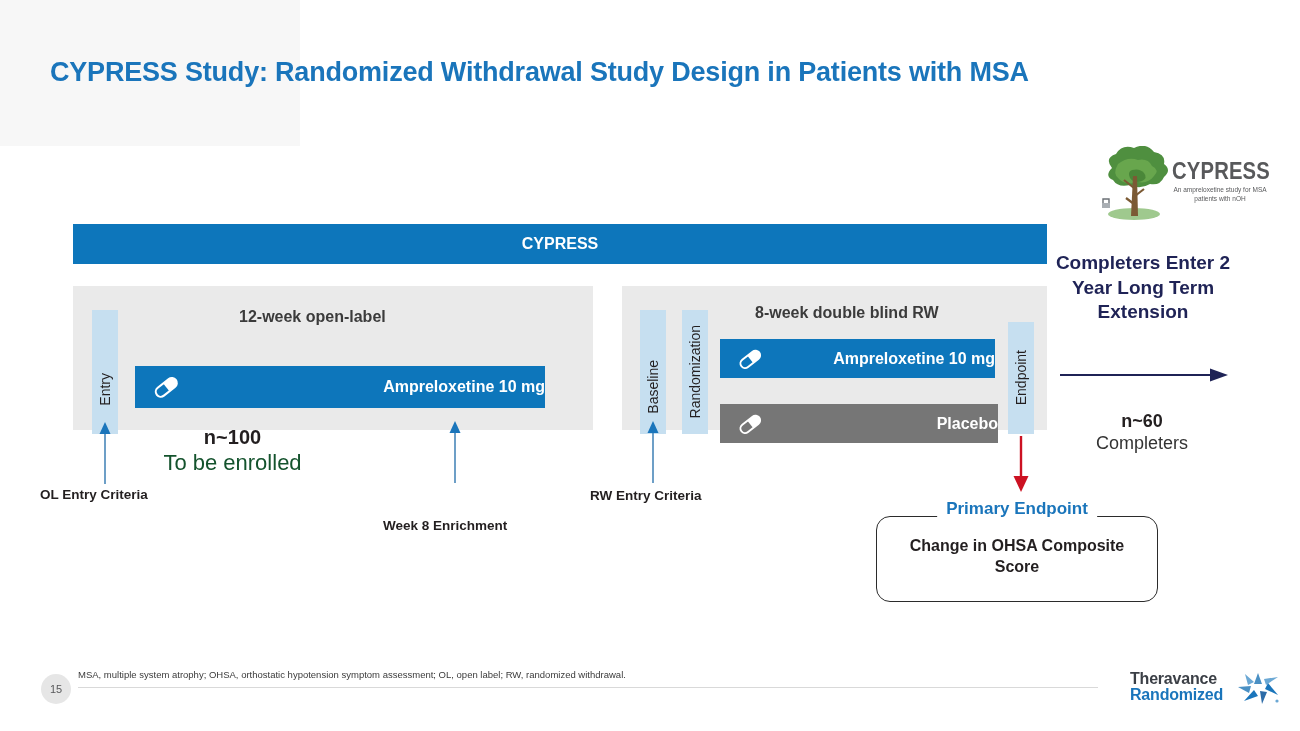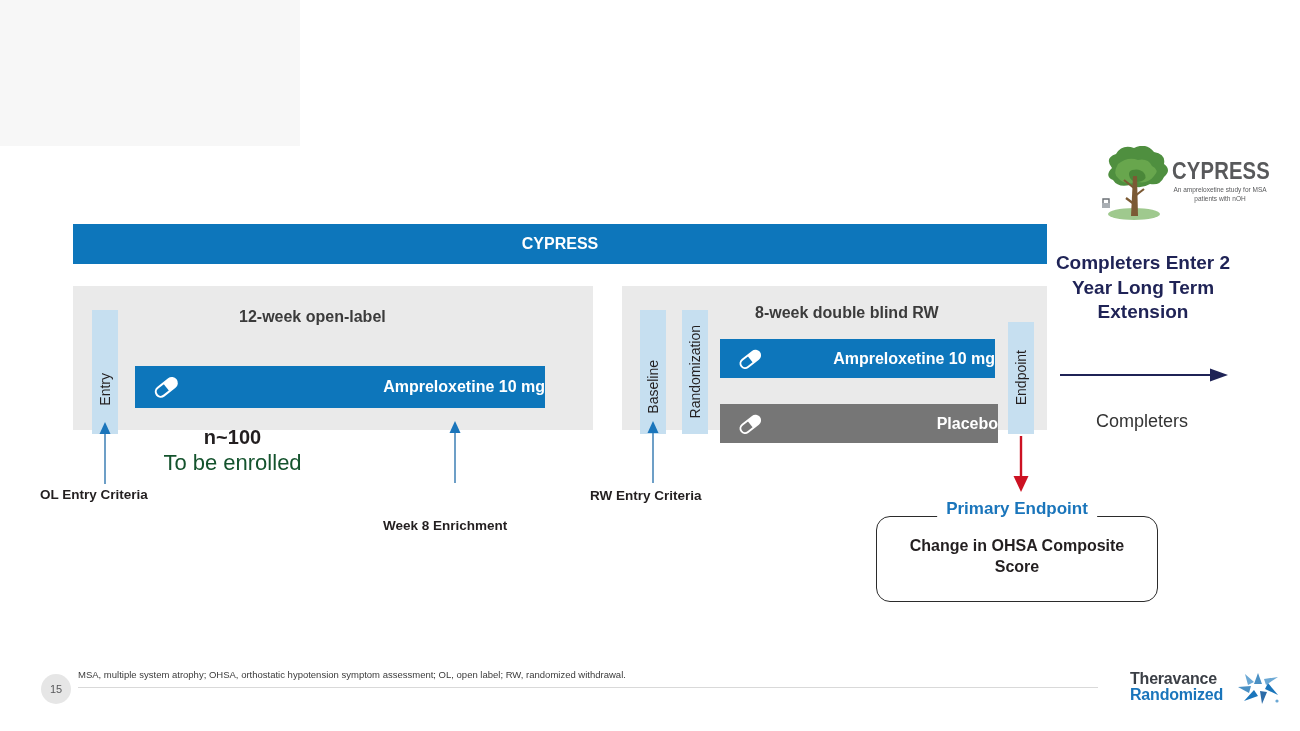--- a/index.html
+++ b/index.html
@@ -238,20 +238,21 @@
   .logo-thera .t2 { top: 16px; color: #1a75bb; }
   .logo-thera .mark { position: absolute; left: 106px; top: 1px; }
 </style>
 </head>
 <body>
 
 <div class="slide">
 
   <div class="top-wash"></div>
 
+  <div class="title">CYPRESS Study: Randomized Withdrawal Study Design in Patients with MSA</div>
 
   <div class="logo-cypress">
     <svg class="tree" viewBox="0 0 86 76">
       <ellipse cx="46" cy="68" rx="26" ry="6" fill="#8ec07a" opacity="0.85"></ellipse>
       <path d="M24 22 q-8 -10 4 -14 q6 -10 18 -6 q12 -6 20 4 q12 2 10 12 q8 6 0 13 q-4 9 -14 7 q-10 6 -20 1 q-12 3 -17 -5 q-9 -4 -1 -12z" fill="#4f8f3f"></path>
       <path d="M30 18 q10 -8 20 -4 q10 -2 14 6 q8 4 2 10 q-6 8 -16 6 q-12 4 -19 -3 q-7 -5 -1 -15z" fill="#6aa84f" opacity="0.9"></path>
       <path d="M44 24 q8 -2 12 3 q4 5 -2 8 q-8 3 -12 -3 q-3 -6 2 -8z" fill="#3d7a30" opacity="0.7"></path>
       <path d="M45 30 L43 70 L50 70 L49 30z" fill="#7b5a34"></path>
       <path d="M46 42 l-10 -8 M47 50 l9 -7 M46 58 l-8 -6" stroke="#7b5a34" stroke-width="2.2" fill="none"></path>
       <path d="M14 62 l8 0 0 -5 -8 0z" fill="#9aa0a6" opacity="0.85"></path>
@@ -347,20 +348,21 @@
   <div class="lte-note">Completers Enter 2 Year Long Term Extension</div>
 
   <div class="lte-arrow">
     <svg width="168" height="16" viewBox="0 0 168 16">
       <line x1="0" y1="8" x2="152" y2="8" stroke="#1f2356" stroke-width="2"></line>
       <path d="M168 8 L150 1.5 L150 14.5z" fill="#1f2356"></path>
     </svg>
   </div>
 
   <div class="completers">
+    <div class="n">n~60</div>
     <div class="sub">Completers</div>
   </div>
 
   <div class="red-arrow">
     <svg width="18" height="56" viewBox="0 0 18 56">
       <line x1="9" y1="0" x2="9" y2="42" stroke="#cc1122" stroke-width="2.4"></line>
       <path d="M9 56 L1.5 40 L16.5 40z" fill="#cc1122"></path>
     </svg>
   </div>
 

